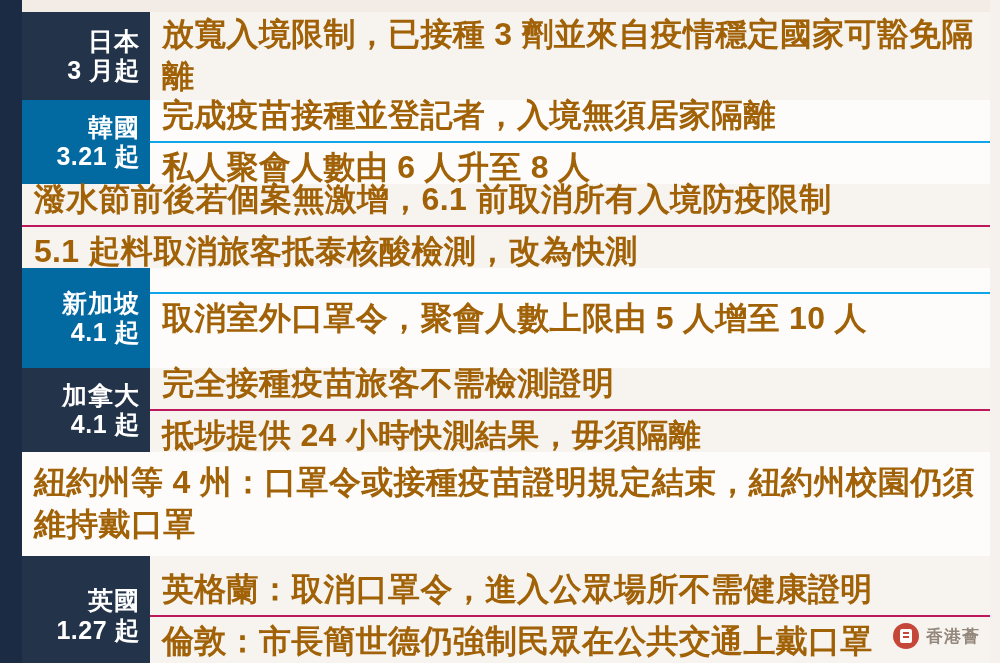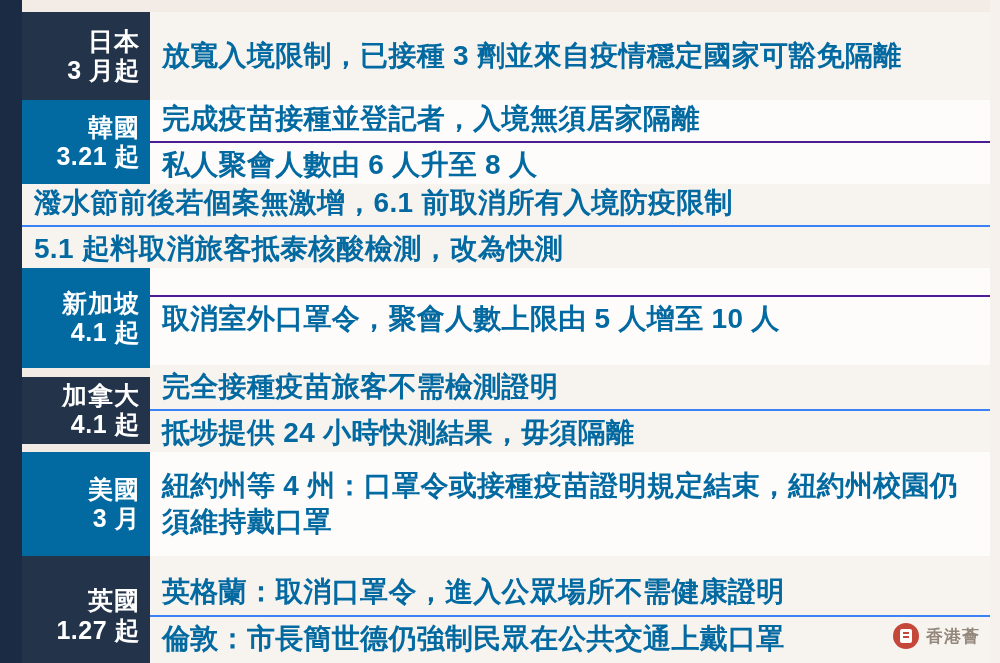--- a/index.html
+++ b/index.html
@@ -86,33 +86,33 @@
   .content {
     flex: 1 1 auto;
     display: flex;
     flex-direction: column;
     justify-content: center;
     box-sizing: border-box;
   }
   .content.bg-light { background: #f7f3ef; }
   .content.bg-white { background: #fdfcfb; }
   .line {
-    font-size: 28px;
-    color: #0369a1;
+    font-size: 32px;
+    color: #a16207;
     line-height: 1.30;
     padding: 4px 8px 4px 12px;
     font-weight: 600;
     letter-spacing: 0.3px;
     box-sizing: border-box;
   }
   .line.sep {
-    border-top: 2px solid #3b82f6;
+    border-top: 2px solid #be185d;
   }
   .content.bg-white .line.sep {
-    border-top: 2px solid #4c1d95;
+    border-top: 2px solid #0ea5e9;
   }
   
   .watermark {
     position: absolute;
     right: 20px;
     bottom: 14px;
     display: flex;
     align-items: center;
     gap: 7px;
     opacity: 0.92;
@@ -192,36 +192,32 @@
     <div class="row alt" style="height:100px;">
       <div class="label">
         <div class="country">新加坡</div>
         <div class="date">4.1 起</div>
       </div>
       <div class="content bg-white">
         <div class="line sep">取消室外口罩令，聚會人數上限由 5 人增至 10 人</div>
       </div>
     </div>
 
-    <div class="row" style="height:84px;align-items:center;">
+    <div class="row" style="height:84px;">
       <div class="label">
         <div class="country">加拿大</div>
         <div class="date">4.1 起</div>
       </div>
       <div class="content bg-light">
         <div class="line">完全接種疫苗旅客不需檢測證明</div>
         <div class="line sep">抵埗提供 24 小時快測結果，毋須隔離</div>
       </div>
     </div>
 
     <div class="row alt" style="height:104px;">
-      <div class="label">
-        <div class="country">美國</div>
-        <div class="date">3 月</div>
-      </div>
       <div class="content bg-white">
         <div class="line">紐約州等 4 州：口罩令或接種疫苗證明規定結束，紐約州校園仍須維持戴口罩</div>
       </div>
     </div>
 
     <div class="row" style="height:119px;">
       <div class="label">
         <div class="country">英國</div>
         <div class="date">1.27 起</div>
       </div>

